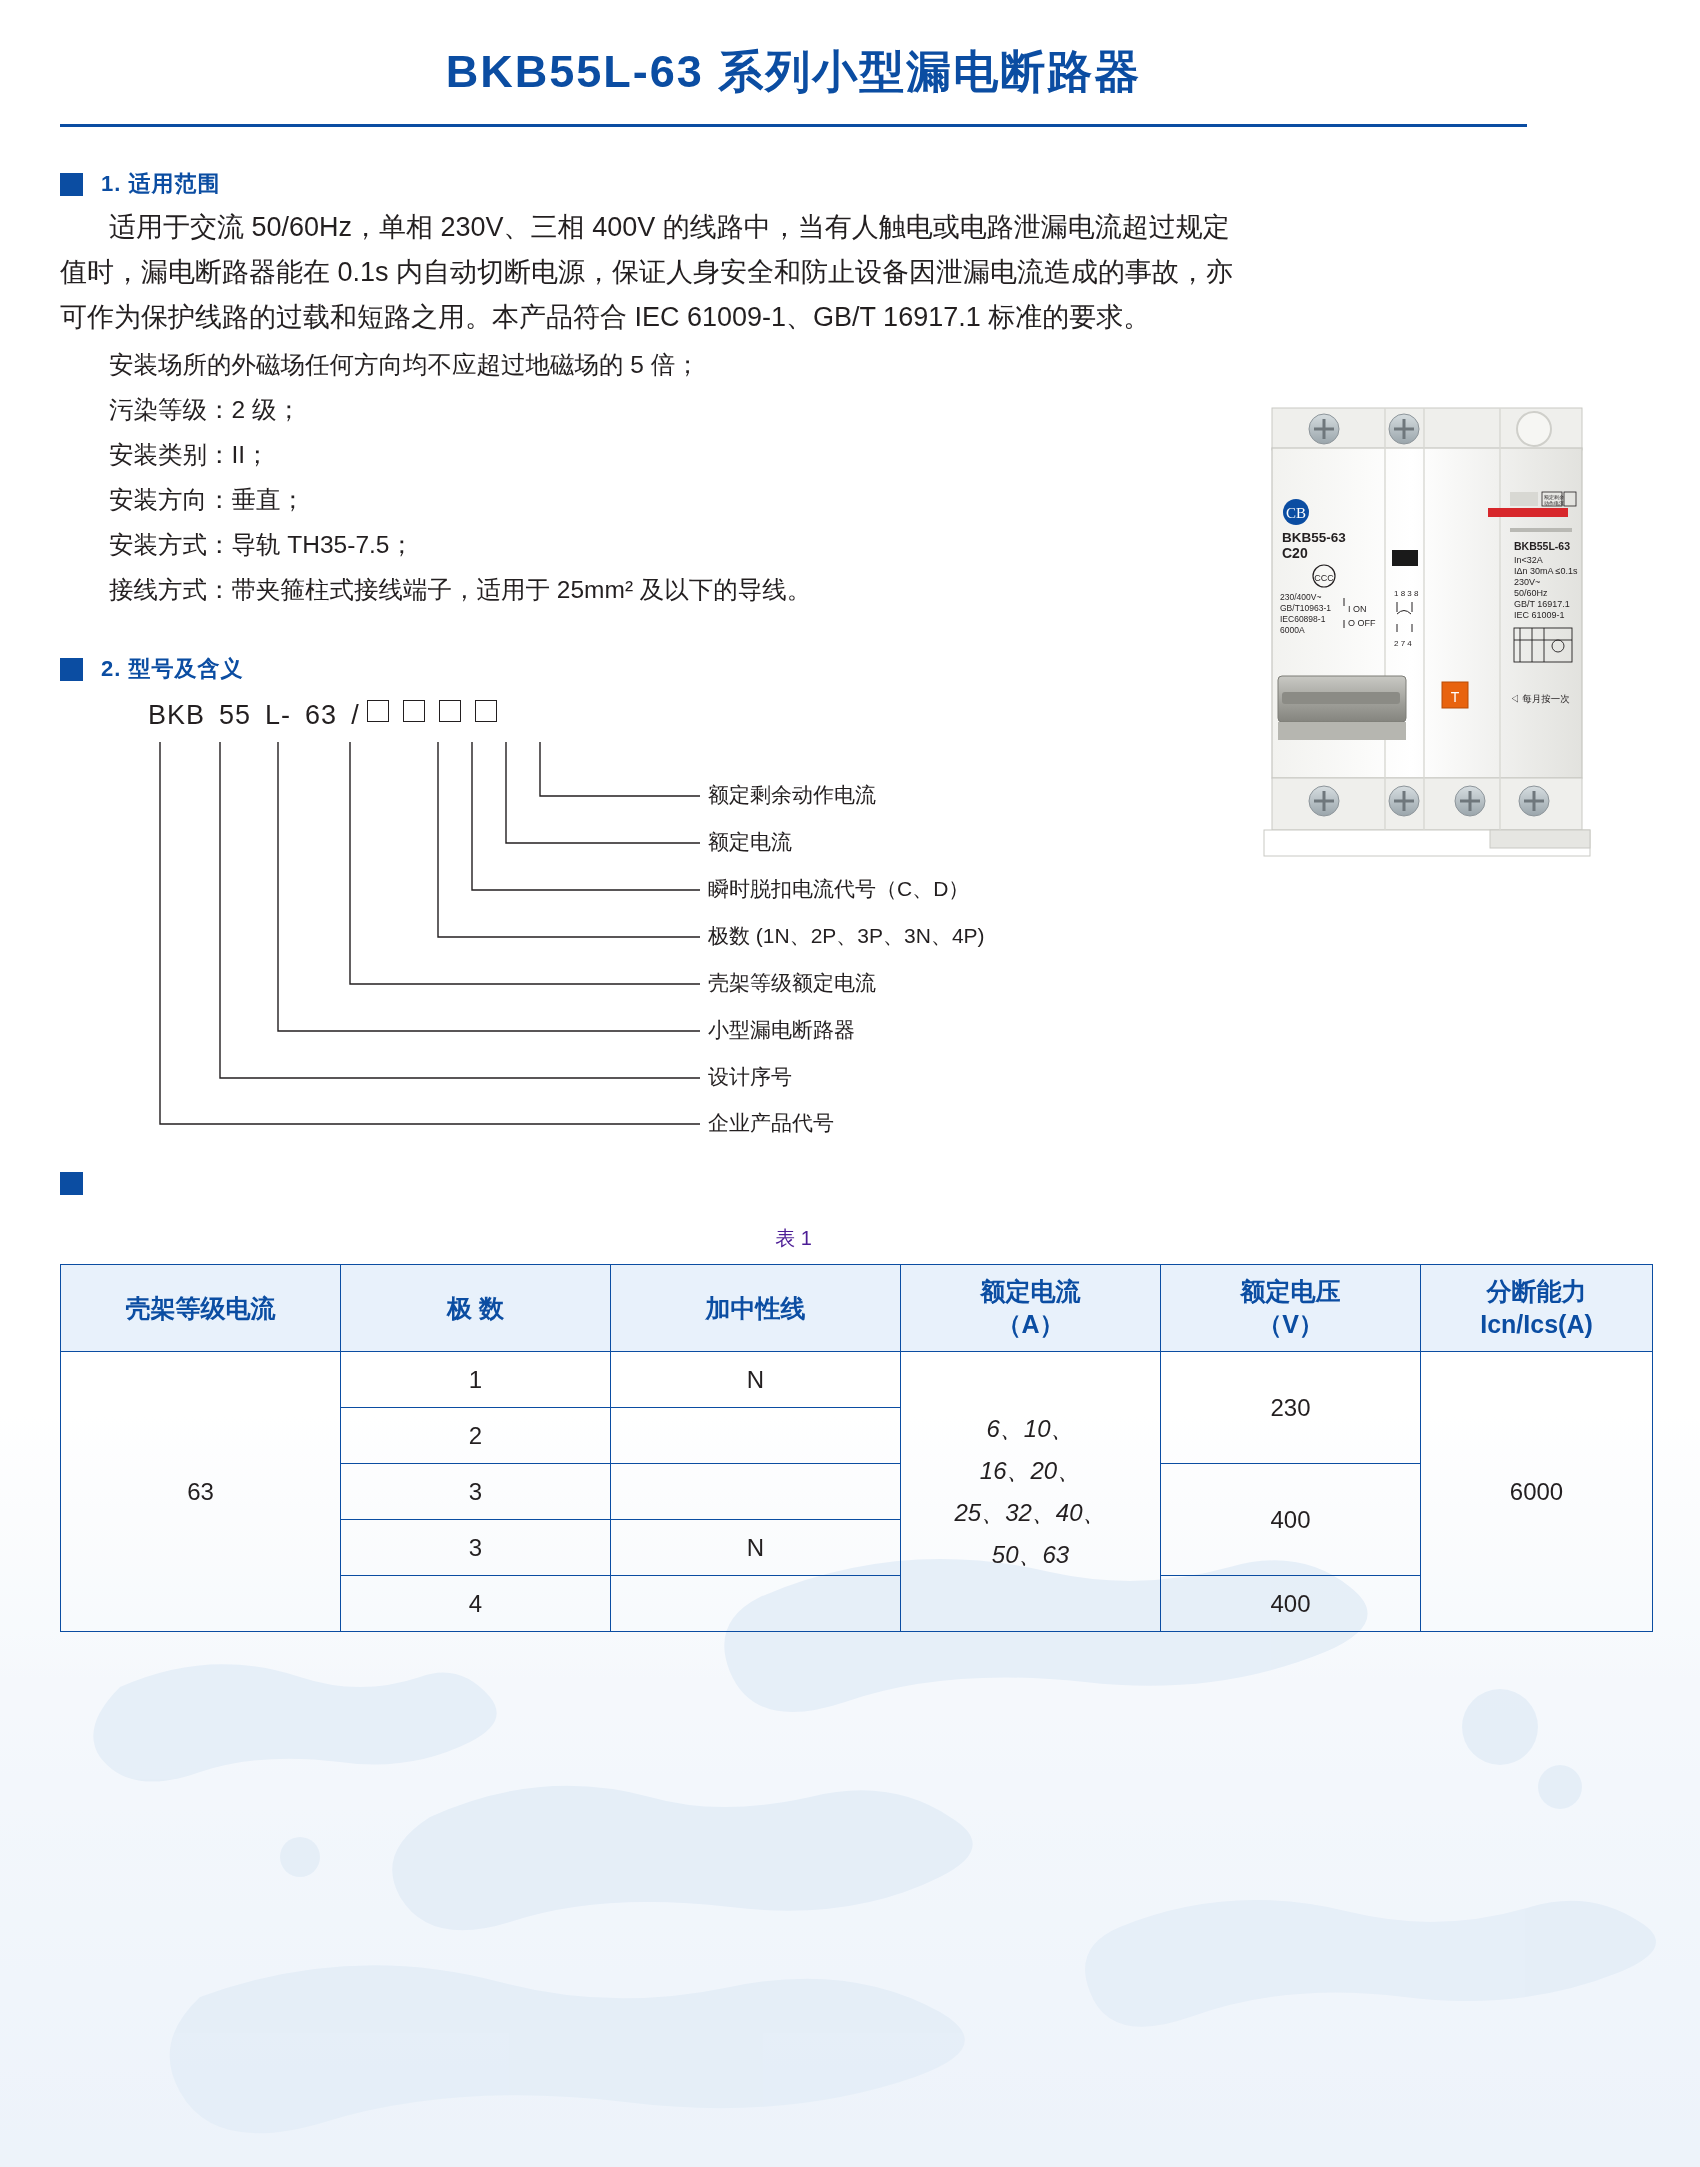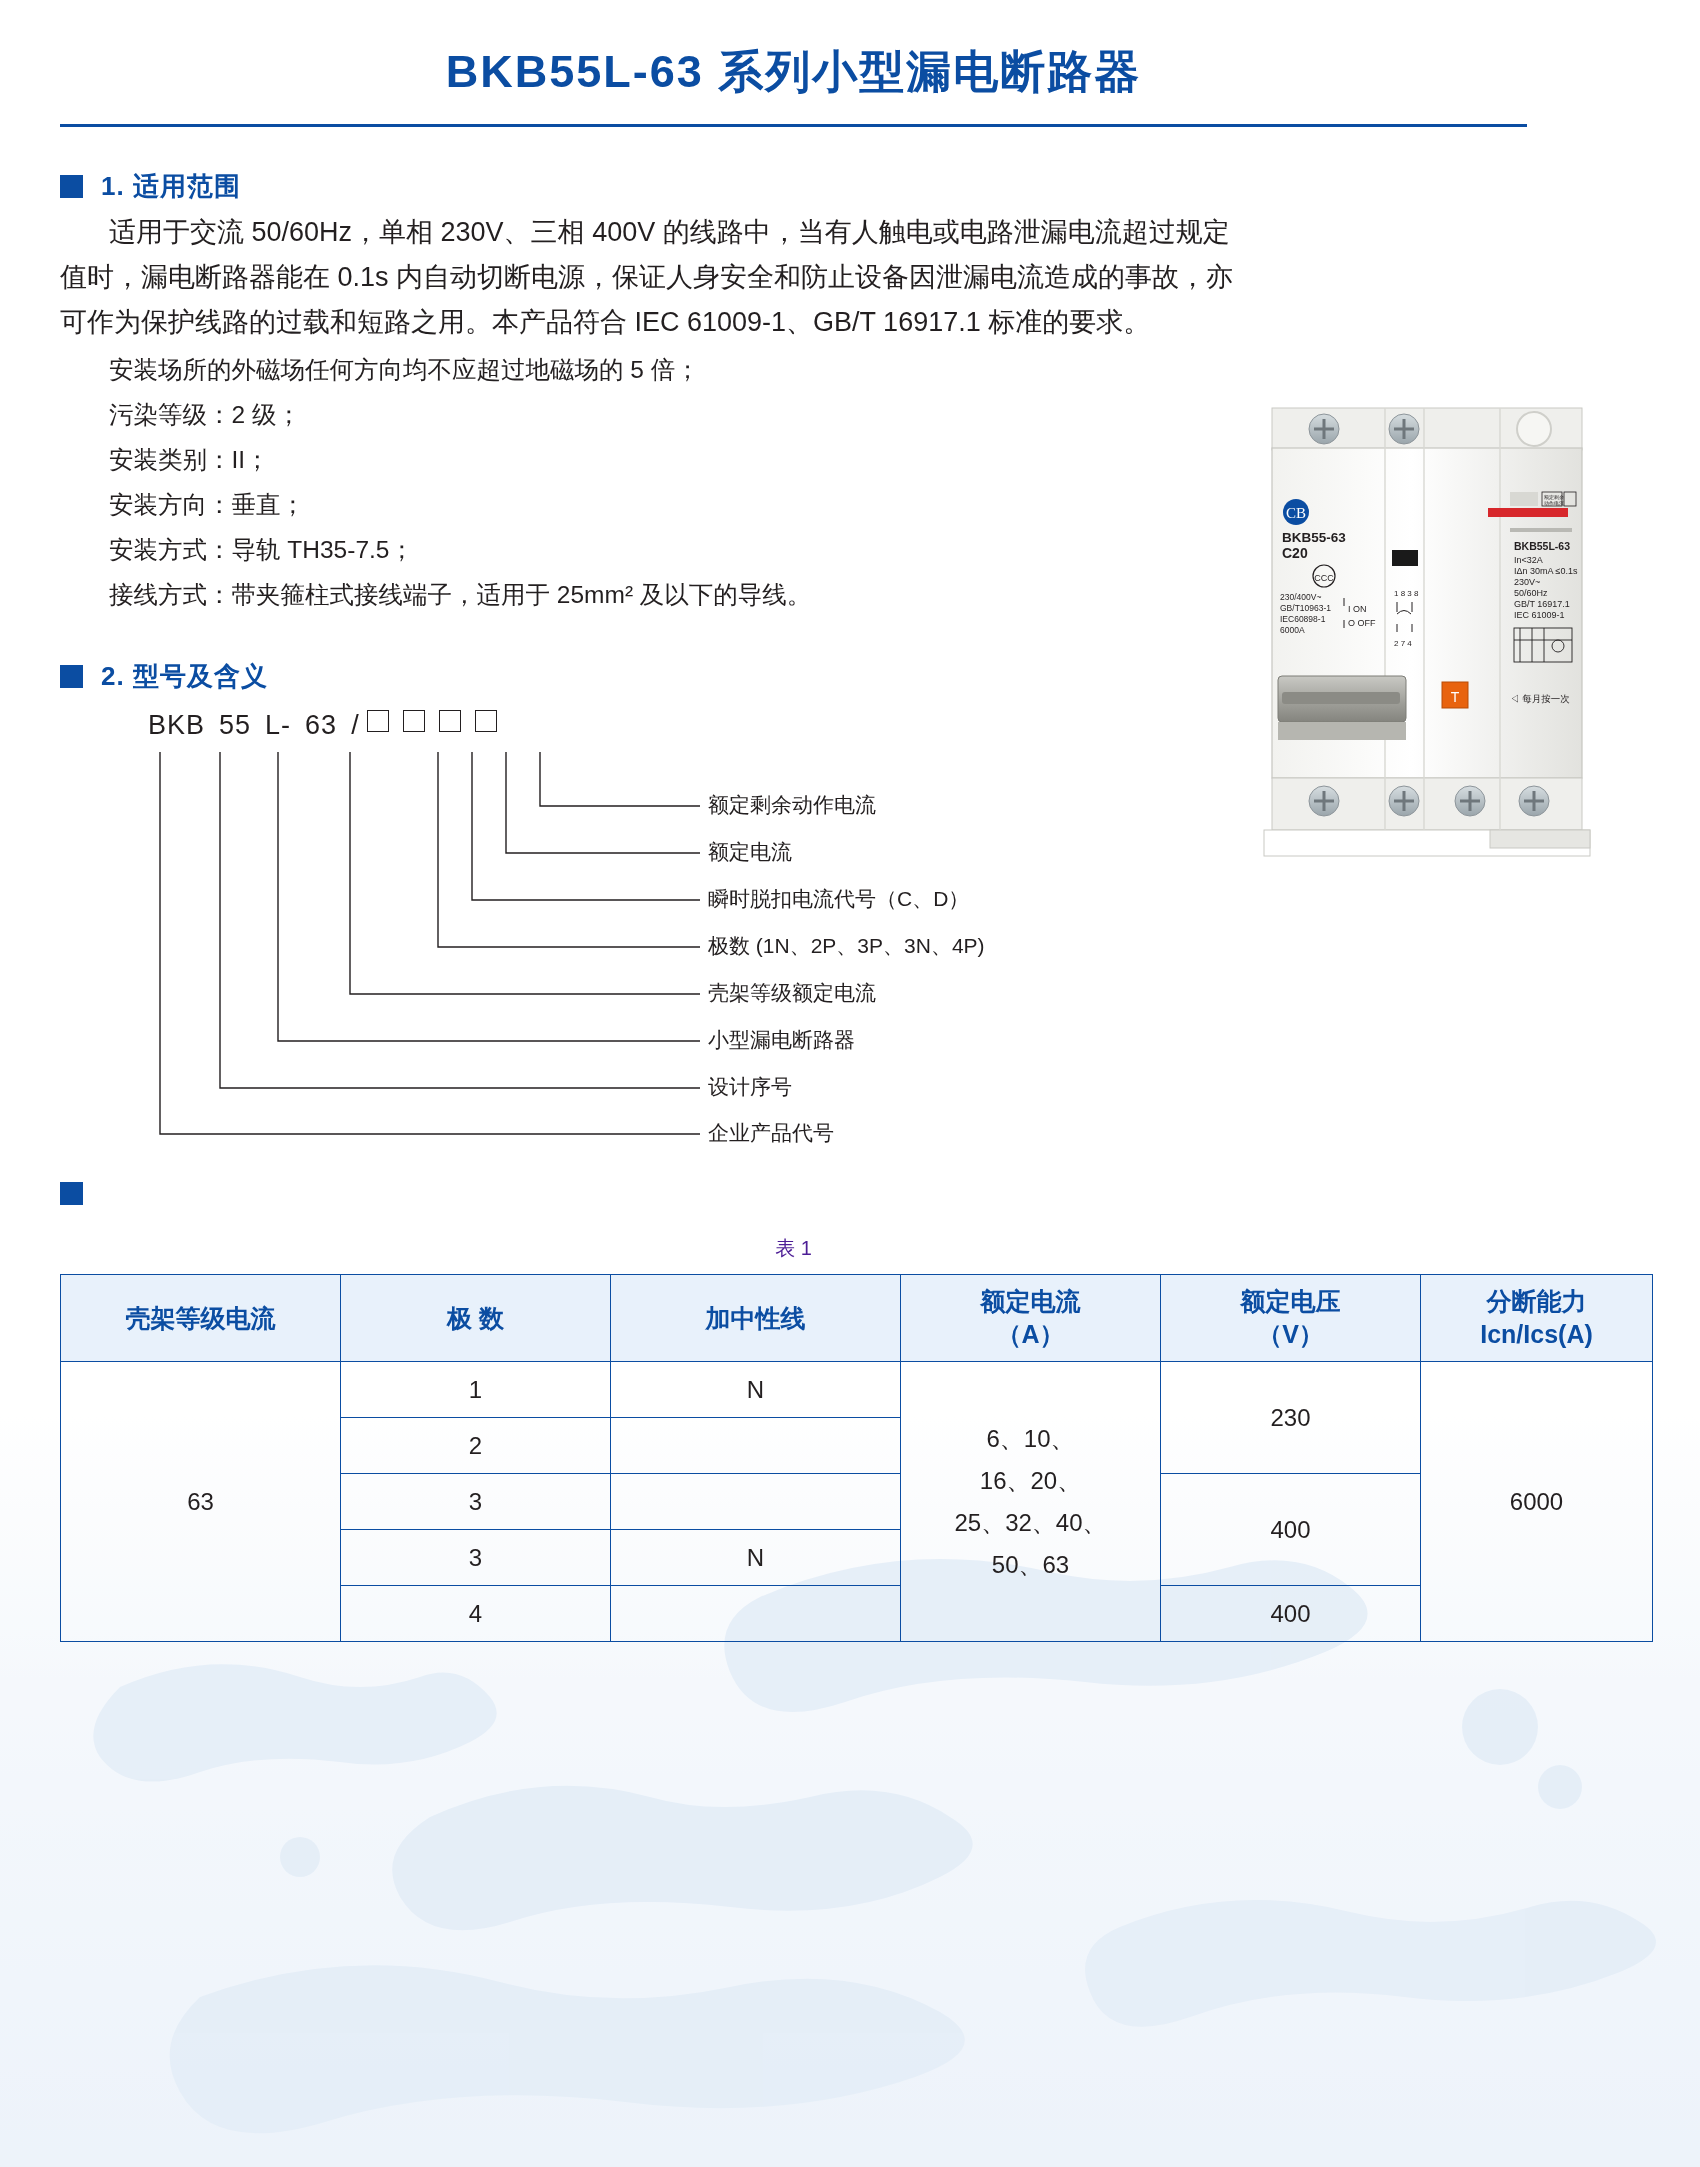--- a/index.html
+++ b/index.html
@@ -58,21 +58,21 @@
     margin-bottom: 6px;
   }
   .sq {
     width: 23px;
     height: 23px;
     background: #0b4da2;
     margin-right: 18px;
     flex: none;
   }
   .section-title .txt {
-    font-size: 26px;
+    font-size: 22px;
     font-weight: bold;
     color: #0b4da2;
     letter-spacing: 1px;
   }
   
   .body-text {
     font-size: 27px;
     line-height: 45px;
     color: #231f20;
     max-width: 1180px;
@@ -166,20 +166,21 @@
     text-align: center;
     font-size: 24px;
     color: #231f20;
     height: 53px;
   }
   td.ratedcur {
     font-size: 24px;
     line-height: 42px;
     padding: 6px 40px;
     text-align: center;
+    font-style: italic;
   }
 </style>
 </head>
 <body>
 
 <svg class="watermark" viewBox="0 0 1700 1000" preserveAspectRatio="none">
   <defs>
     <linearGradient id="wmg" x1="0" y1="0" x2="0" y2="1">
       <stop offset="0%" stop-color="#ffffff"></stop>
       <stop offset="35%" stop-color="#eef4fb"></stop>

